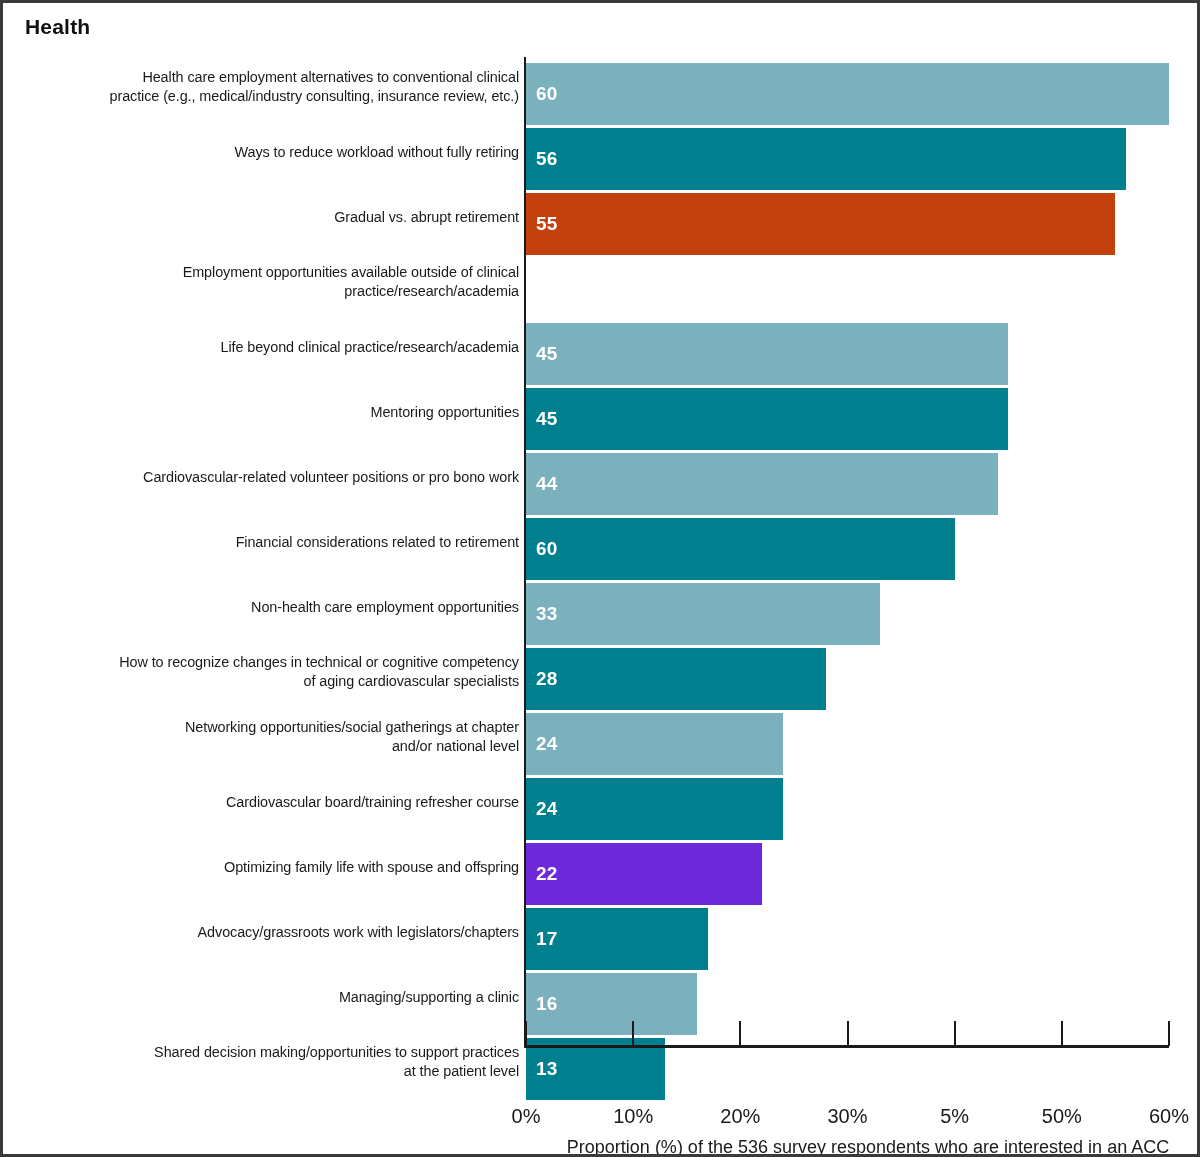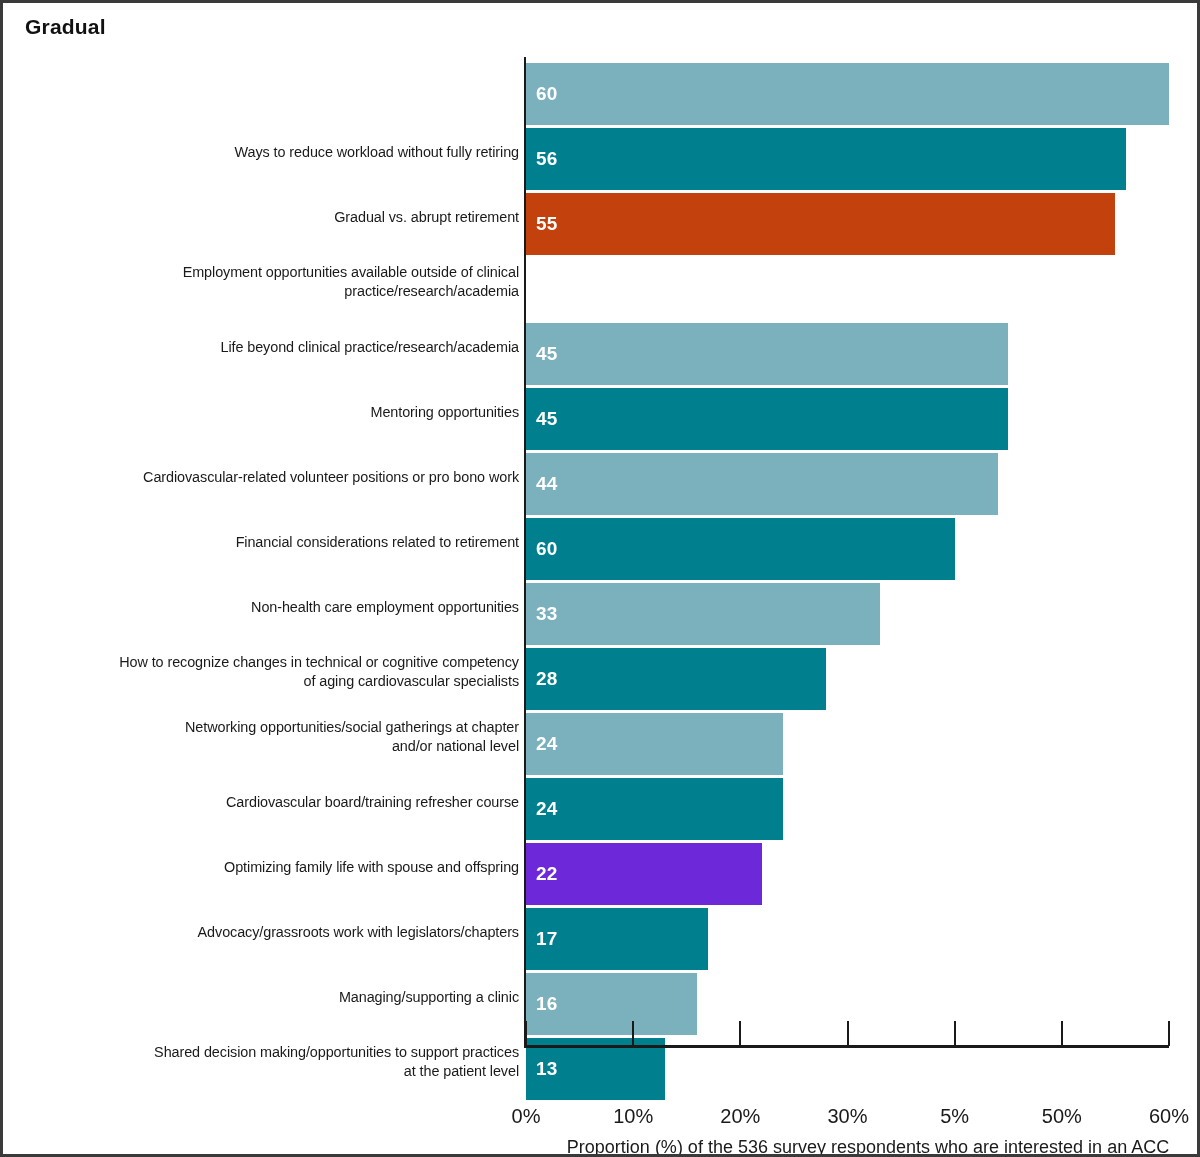--- a/index.html
+++ b/index.html
@@ -145,25 +145,29 @@
     font-size: 18px;
     line-height: 21px;
     color: #1a1a1a;
   }
 </style>
 </head>
 <body>
 
 <div id="figure-root">
 
-  <div class="figure-title">Gradual</div>
+  <div class="figure-title">Health</div>
 
   <div id="plot">
     <div class="rows">
         <div class="row">
+          <div class="row-label">
+            <span>Health care employment alternatives to conventional clinical</span>
+            <span>practice (e.g., medical/industry consulting, insurance review, etc.)</span>
+          </div>
           <div class="bar light" style="width: 643px; background: rgb(123, 176, 189);">
             <div class="bar-value" style="color: rgb(255, 255, 255);">60</div>
           </div>
         </div>
         <div class="row">
           <div class="row-label">
             <span>Ways to reduce workload without fully retiring</span>
           </div>
           <div class="bar dark" style="width: 600.133px; background: rgb(0, 128, 143);">
             <div class="bar-value" style="color: rgb(255, 255, 255);">56</div>

